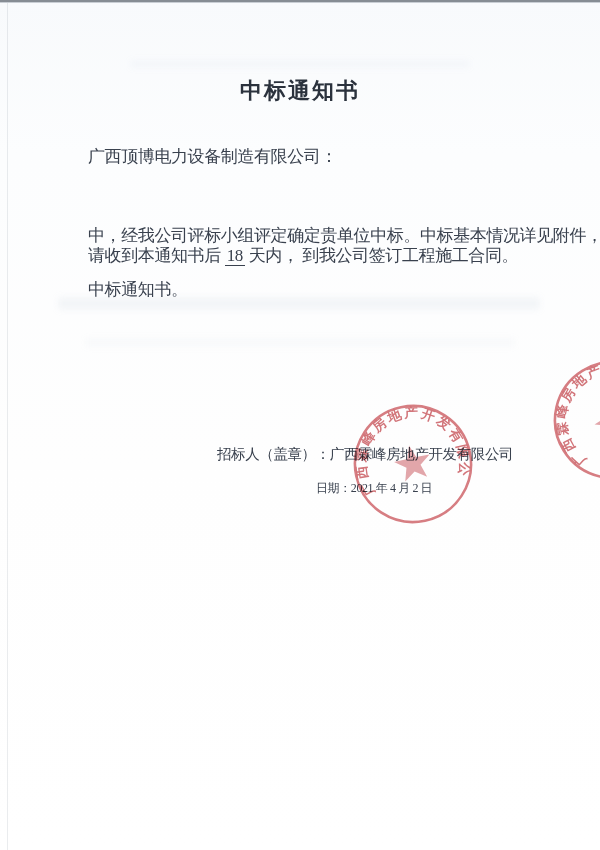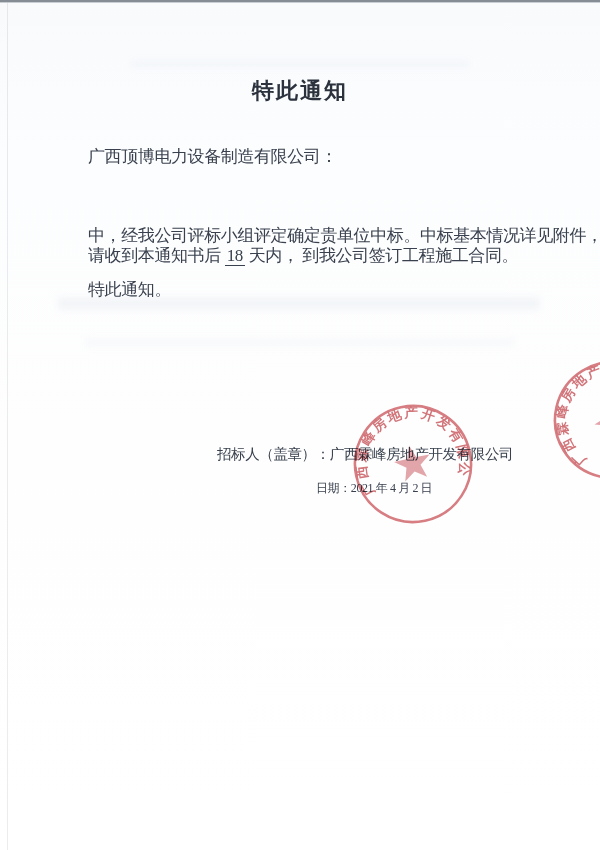--- a/index.html
+++ b/index.html
@@ -96,27 +96,27 @@
 <body>
 
 <div class="page">
 
   <div class="scan-edge-top"></div>
   <div class="page-edge-left"></div>
   <div class="ghost-band ghost-2"></div>
   <div class="ghost-band ghost-1"></div>
   <div class="ghost-band ghost-3"></div>
 
-  <h1 class="title">特此通知</h1>
+  <h1 class="title">中标通知书</h1>
 
   <div class="text-line recipient">广西顶博电力设备制造有限公司：</div>
 
   <div class="text-line bl-2">中，经我公司评标小组评定确定贵单位中标。中标基本情况详见附件，</div>
   <div class="text-line bl-3"><span>请收到本通知书后 </span><span class="days-underline">18</span><span> 天内， 到我公司签订工程施工合同。</span></div>
-  <div class="text-line closing">特此通知。</div>
+  <div class="text-line closing">中标通知书。</div>
 
   <div class="text-line sig-line"><span>招标人（盖章）：</span><span>广西霖峰房地产开发有限公司</span></div>
 
   <div class="text-line date-line"><span>日期：</span><span>2021 年 4 月 2 日</span></div>
 
   <div class="stamp stamp-main">
     <svg width="130" height="130" viewBox="0 0 130 130">
       <defs>
         <path id="sealArc1" d="M 22.4 84.9 A 47 47 0 1 1 107.6 84.9" fill="none"></path>
       </defs>

